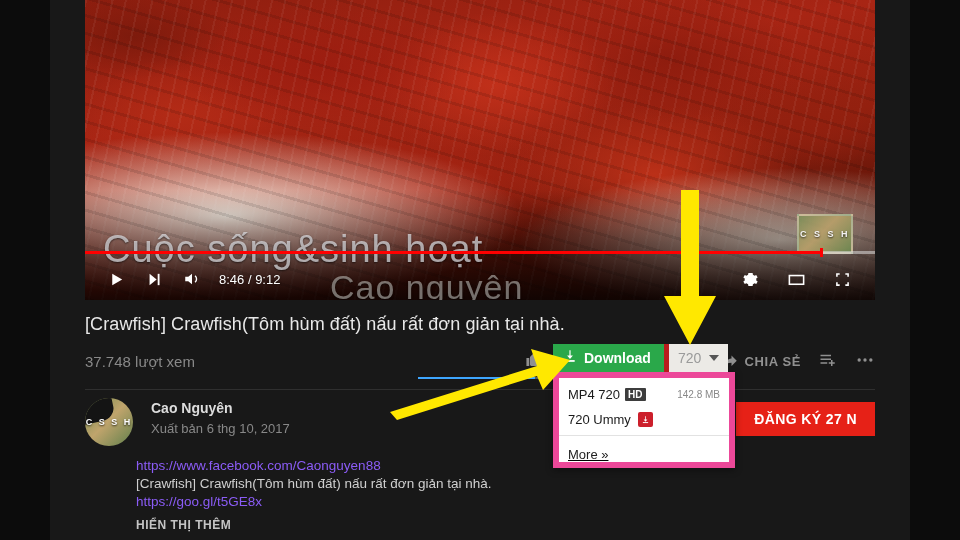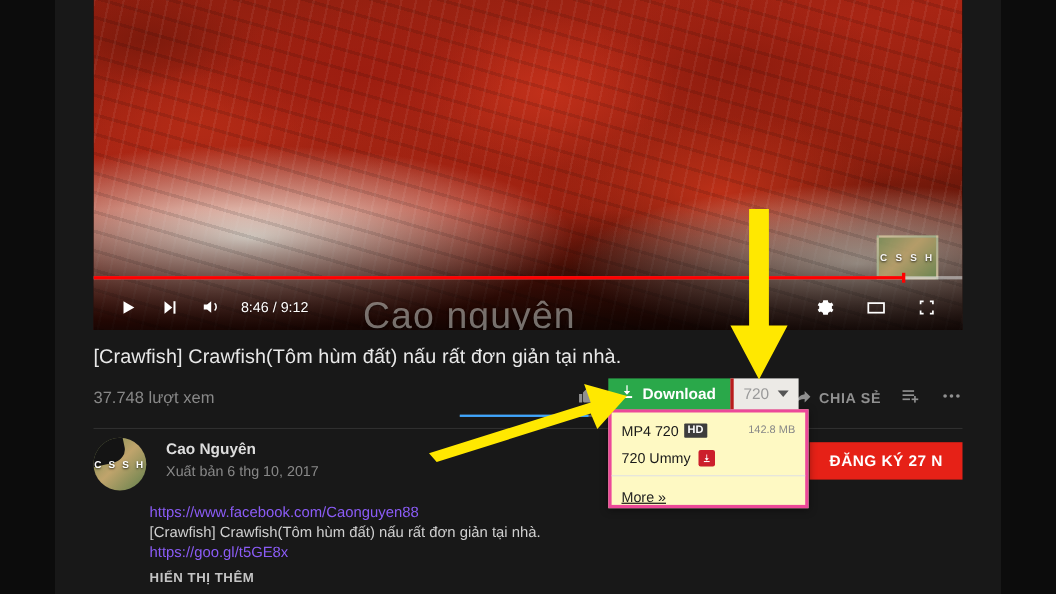--- a/index.html
+++ b/index.html
@@ -150,34 +150,34 @@
     background: #2aa84a;
     display: flex; align-items: center; gap: 7px;
     padding: 0 13px 0 10px;
     cursor: pointer;
   }
   .dl-btn .lbl { color: #fff; font-size: 14px; font-weight: bold; }
   .dl-sel {
     background: #eceae6;
     display: flex; align-items: center; gap: 8px;
     padding: 0 9px;
-    border-left: 3px solid #b91c1c;
+    border-left: 5px solid #b91c1c;
     cursor: pointer;
   }
   .dl-sel .q { color: #9a9a9a; font-size: 14px; }
   .caret {
     width: 0; height: 0;
     border-left: 5px solid transparent;
     border-right: 5px solid transparent;
     border-top: 6px solid #555;
   }
   .dl-menu {
     width: 182px;
-    background: #fef9c3;
-    border: 3px solid #ec4899;
+    background: #ffffff;
+    border: 6px solid #ec4899;
     box-shadow: 0 2px 7px rgba(0,0,0,0.4);
     padding: 4px 0 0 0;
   }
   .dl-item {
     display: flex; align-items: center;
     height: 25px; padding: 0 9px;
     cursor: pointer;
   }
   .dl-item .name { color: #1a1a1a; font-size: 13px; white-space: nowrap; }
   .dl-item .size { margin-left: auto; color: #888; font-size: 10px; }
@@ -243,20 +243,21 @@
 </head>
 <body>
 
 <div id="page">
   <div class="yt-body"></div>
 
   <div class="player">
     <div class="video-img"></div>
     <div class="vid-shade"></div>
 
+    <div class="vid-title-1">Cuộc sống&amp;sinh hoạt</div>
     <div class="vid-title-2">Cao nguyên</div>
 
     <div class="watermark">
       <span>C S S H</span>
     </div>
 
     <div class="progress-row">
       <div class="prog-track"></div>
       <div class="prog-played" style="width: 93%;"></div>
       <div class="prog-knob" style="left: 93%;"></div>

